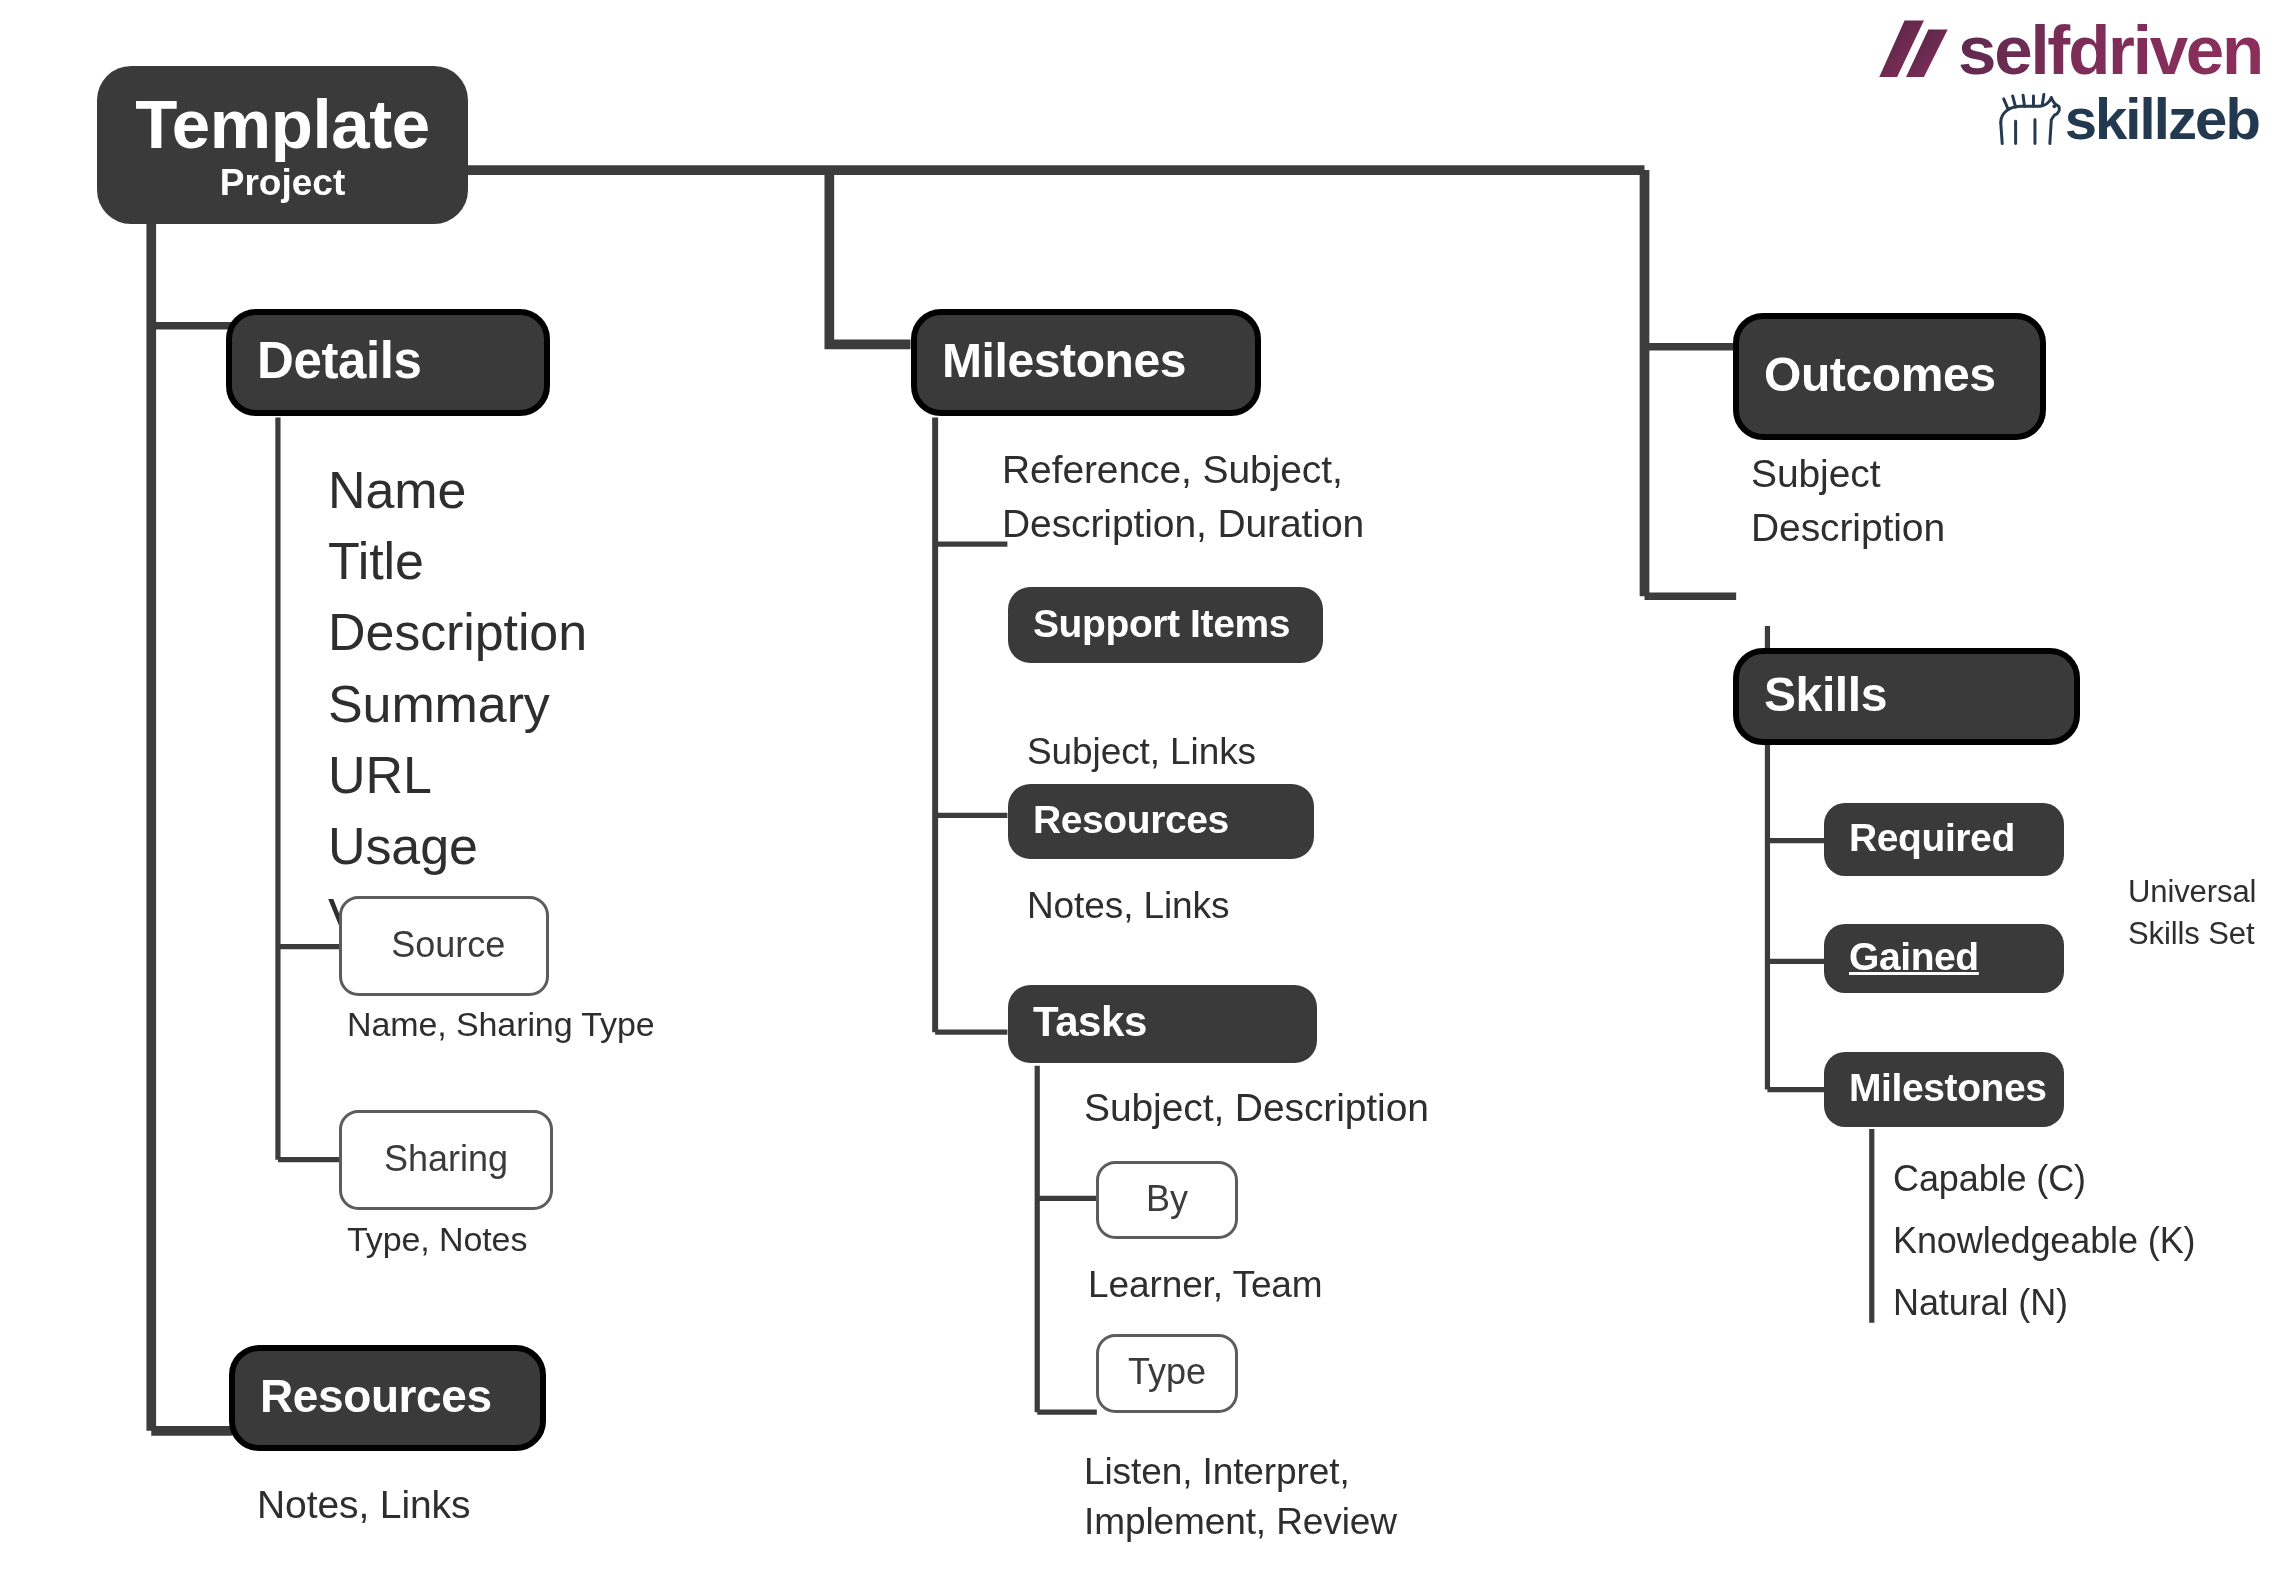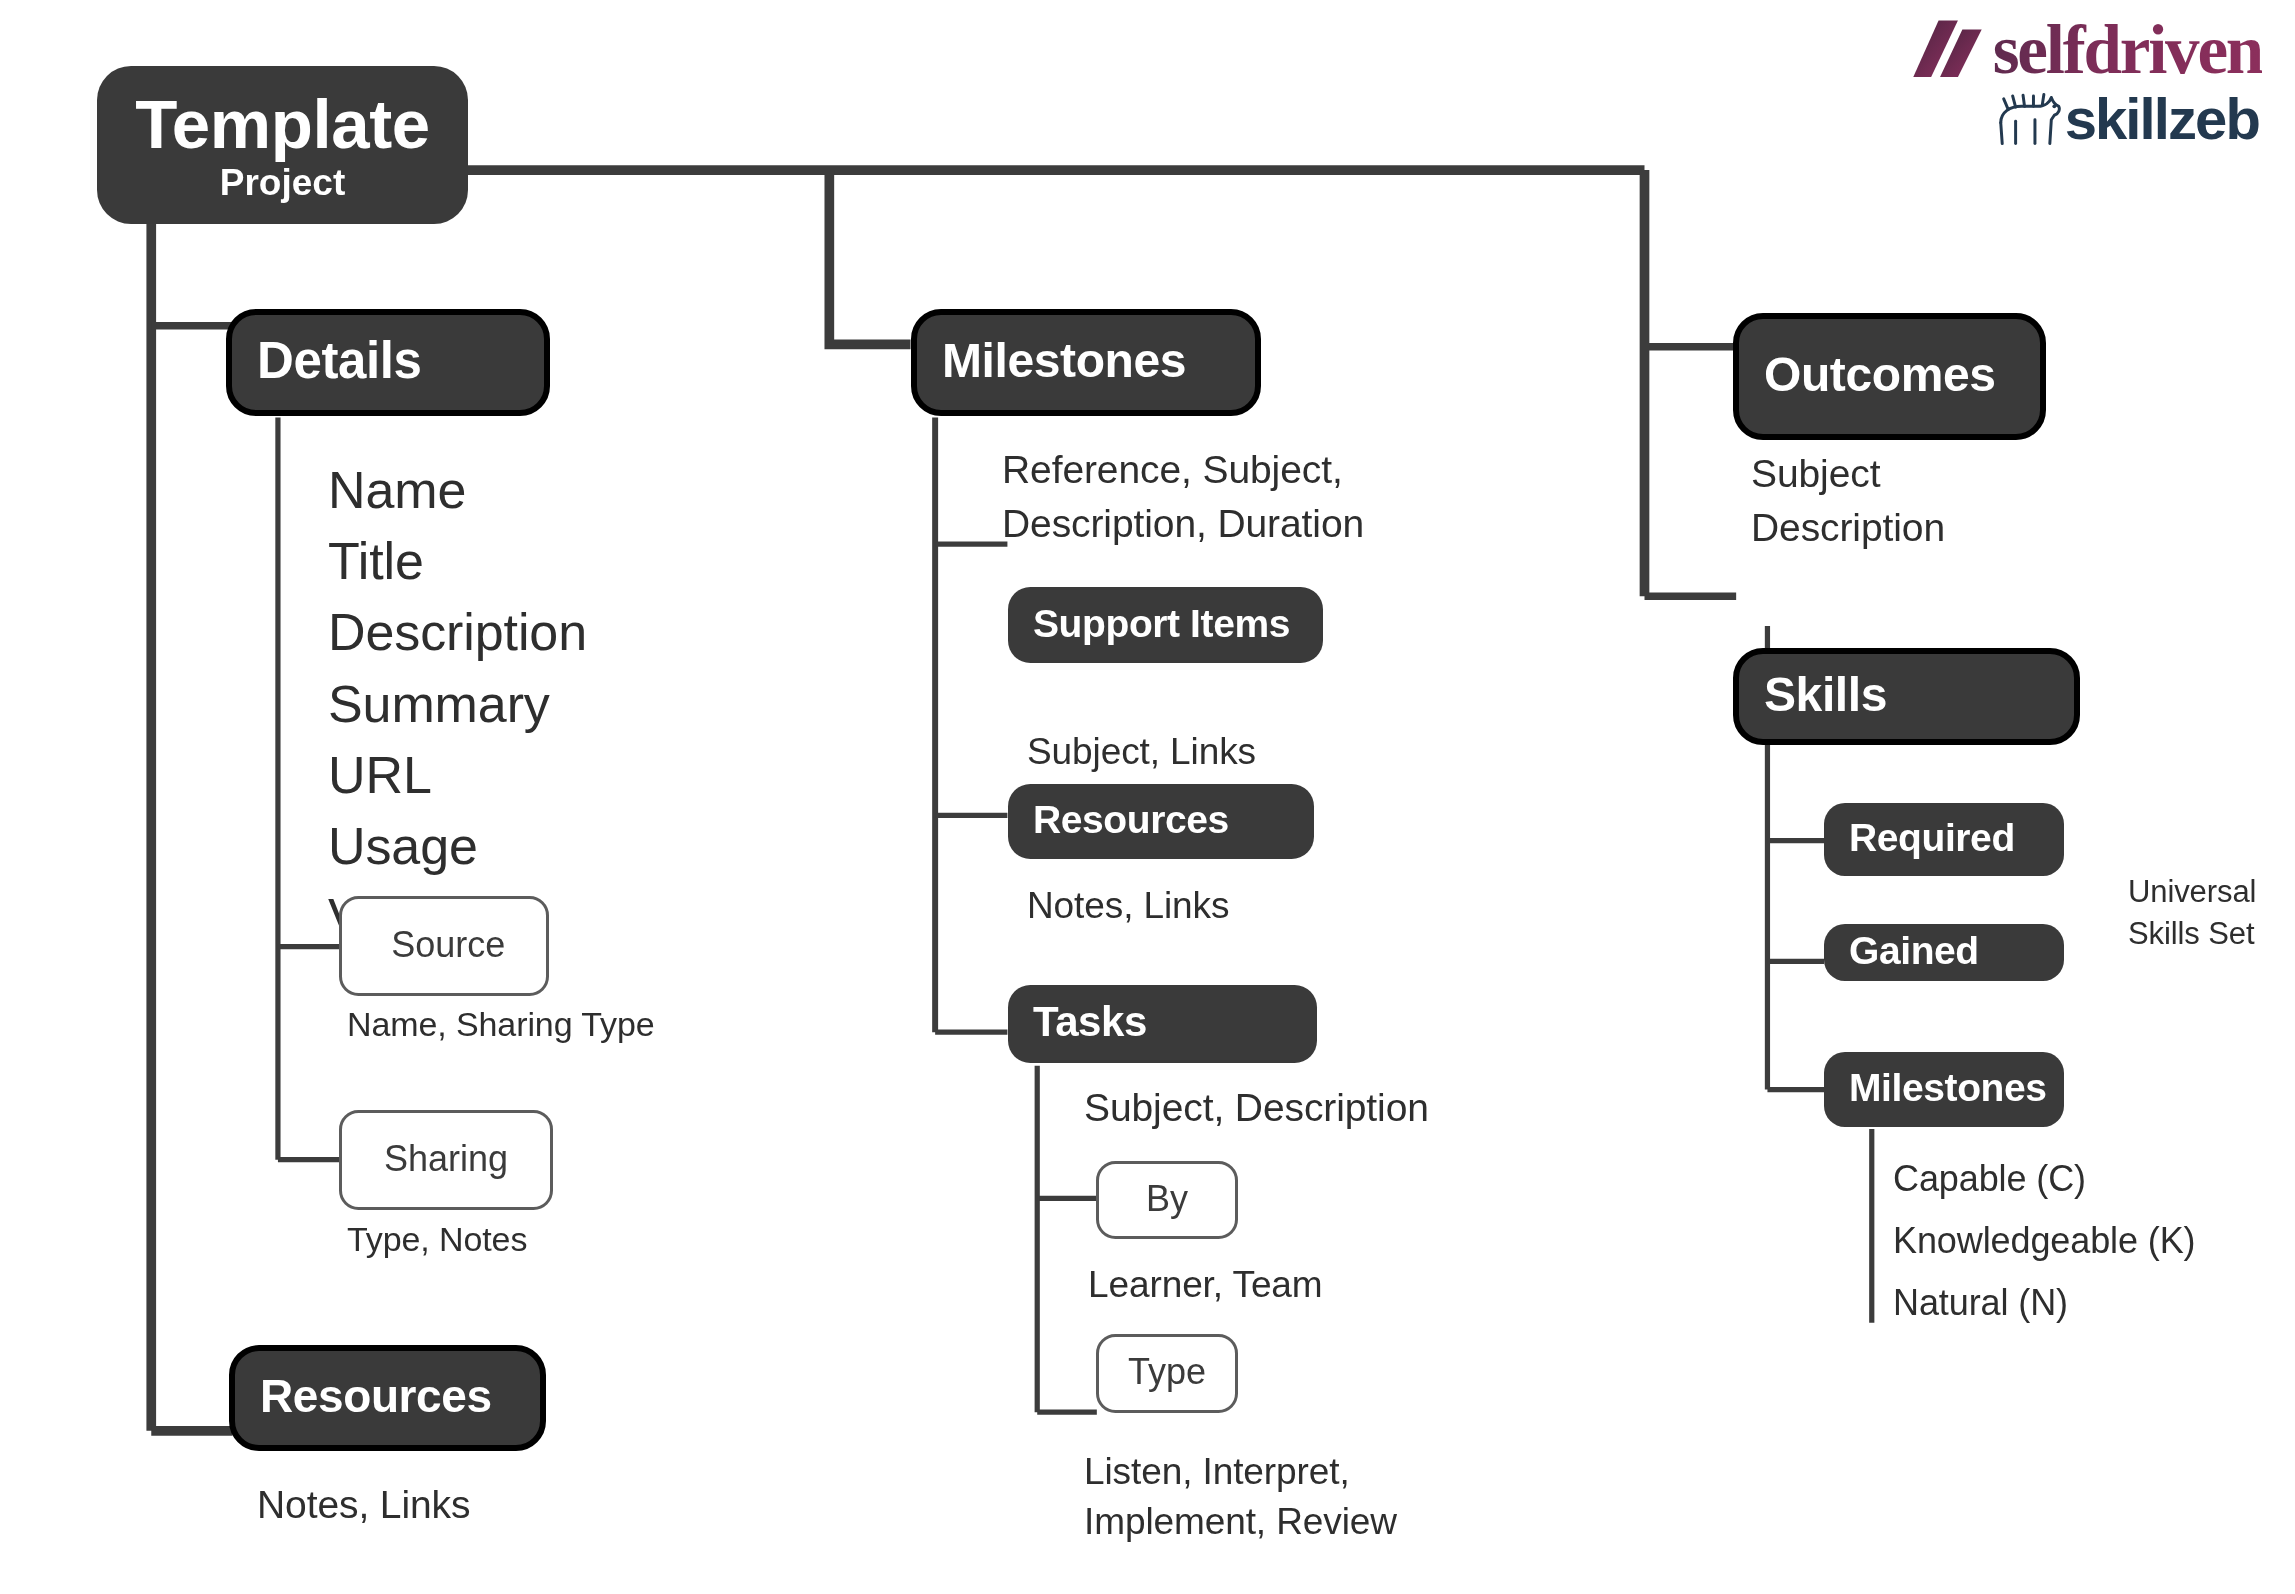--- a/index.html
+++ b/index.html
@@ -87,21 +87,20 @@
   }
   .logo-word-sd {
     font-size: 69px;
     font-weight: bold;
     letter-spacing: -2.2px;
     line-height: 1;
     background: linear-gradient(100deg, #5d2a4e 0%, #7d2d58 40%, #8c2f5c 100%);
     -webkit-background-clip: text;
     background-clip: text;
     color: #7d2d58;
-    font-family: Liberation Serif, serif;
     -webkit-text-fill-color: transparent;
   }
   .logo-word-sz {
     font-size: 58px;
     font-weight: bold;
     letter-spacing: -1.9px;
     line-height: 1;
     color: #23394f;
   }
   .logo-row.second {
@@ -222,21 +221,21 @@
 Description</div>
 
   <div class="node heavy" style="left:1733px; top:648px; width:347px; height:97px;">
     <div class="title" style="font-size:48px;">Skills</div>
   </div>
 
   <div class="node" style="left:1824px; top:803px; width:240px; height:73px; border-radius:21px;">
     <div class="title" style="font-size:39px;">Required</div>
   </div>
 
-  <div class="node" style="left:1824px; top:924px; width:240px; height:57px; border-radius:21px;">
+  <div class="node" style="left:1824px; top:924px; width:240px; height:69px; border-radius:21px;text-decoration:underline;">
     <div class="title" style="font-size:39px;">Gained</div>
   </div>
 
   <div class="node" style="left:1824px; top:1052px; width:240px; height:75px; border-radius:21px;">
     <div class="title" style="font-size:39px;">Milestones</div>
   </div>
   <div class="fields" style="left:1893px; top:1164px; font-size:36px; line-height:0.86;">Capable (C)
 
 Knowledgeable (K)
 

